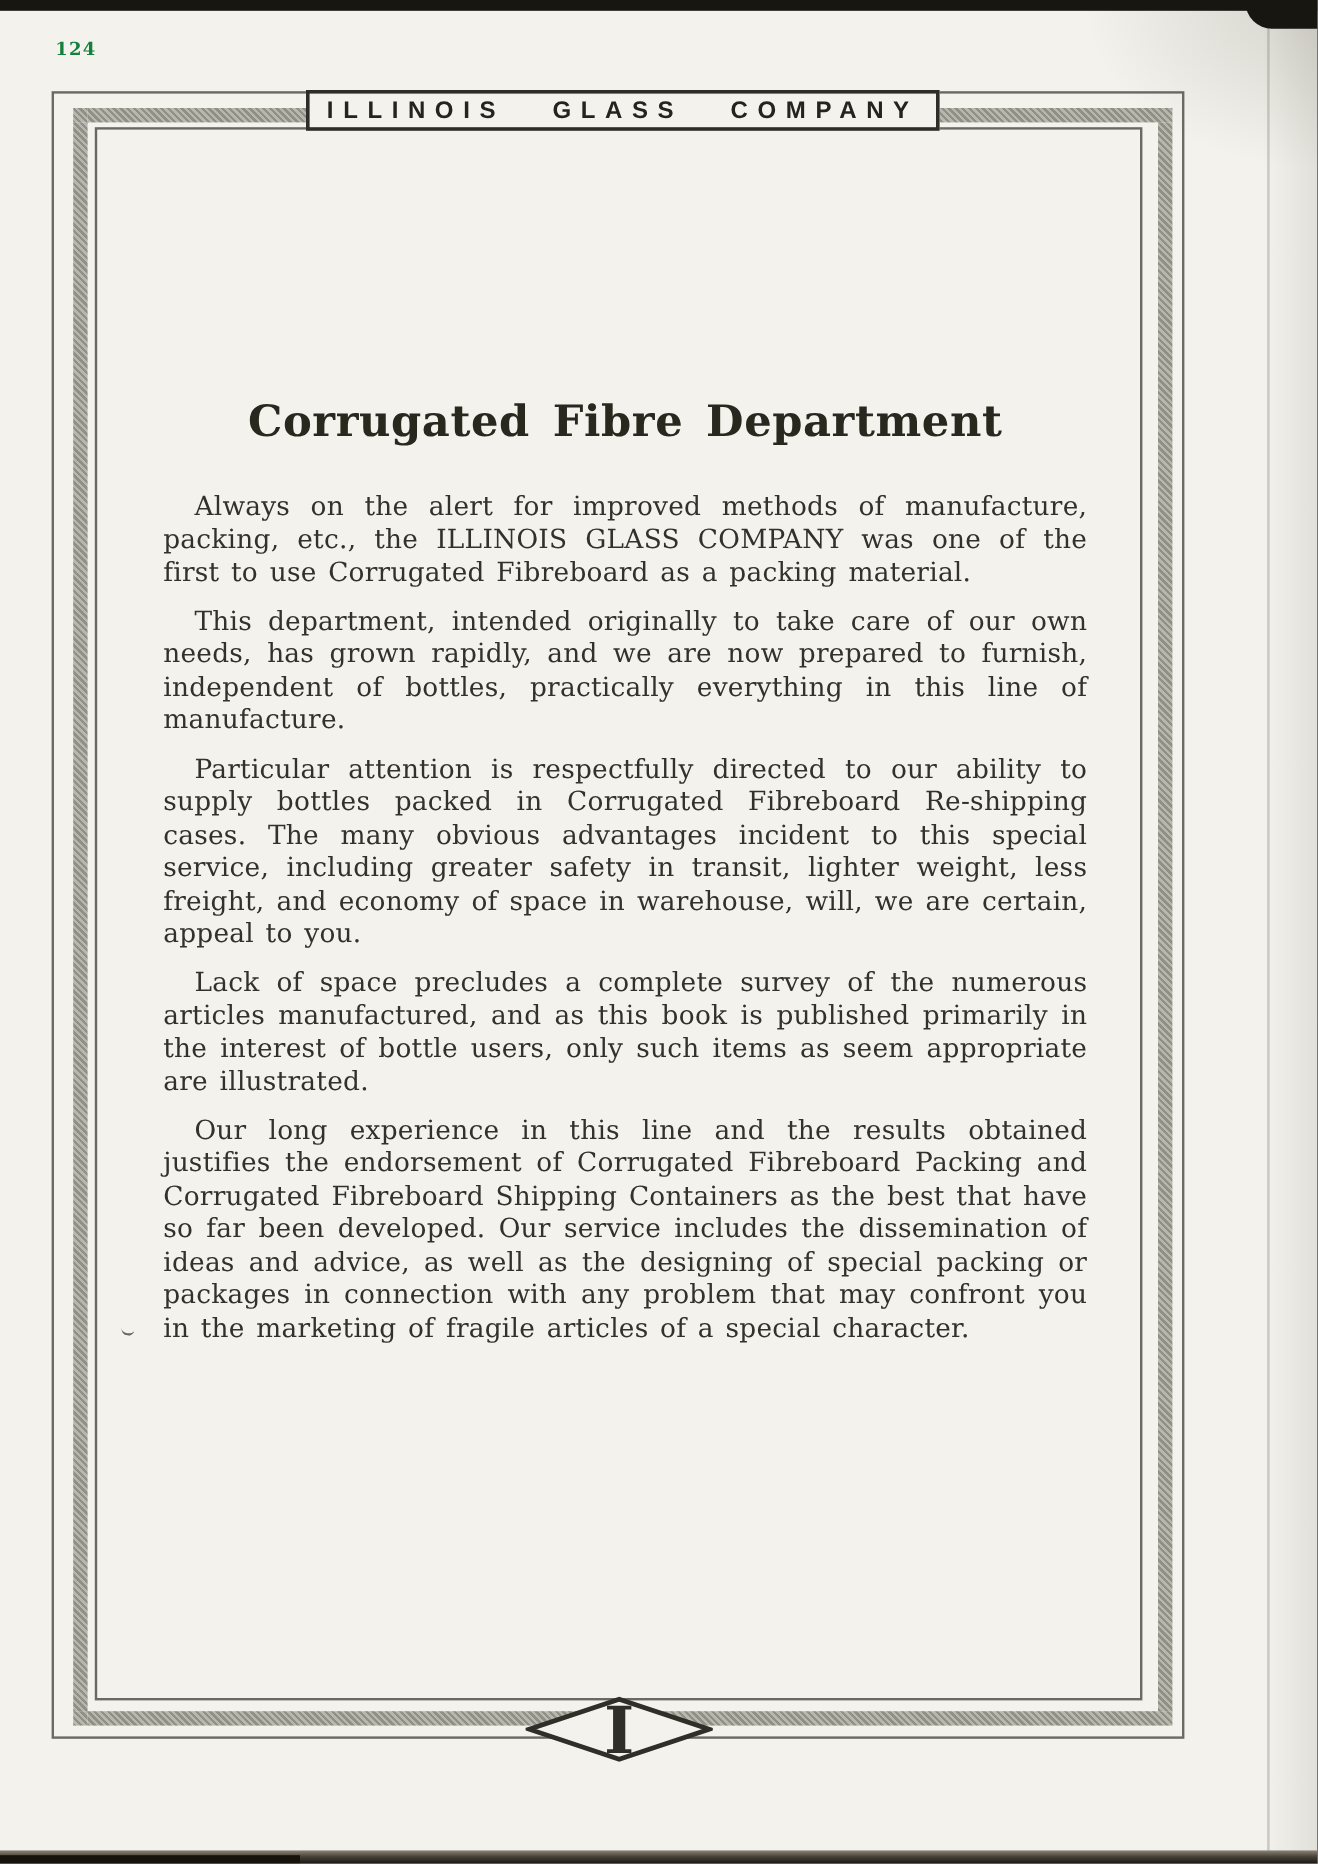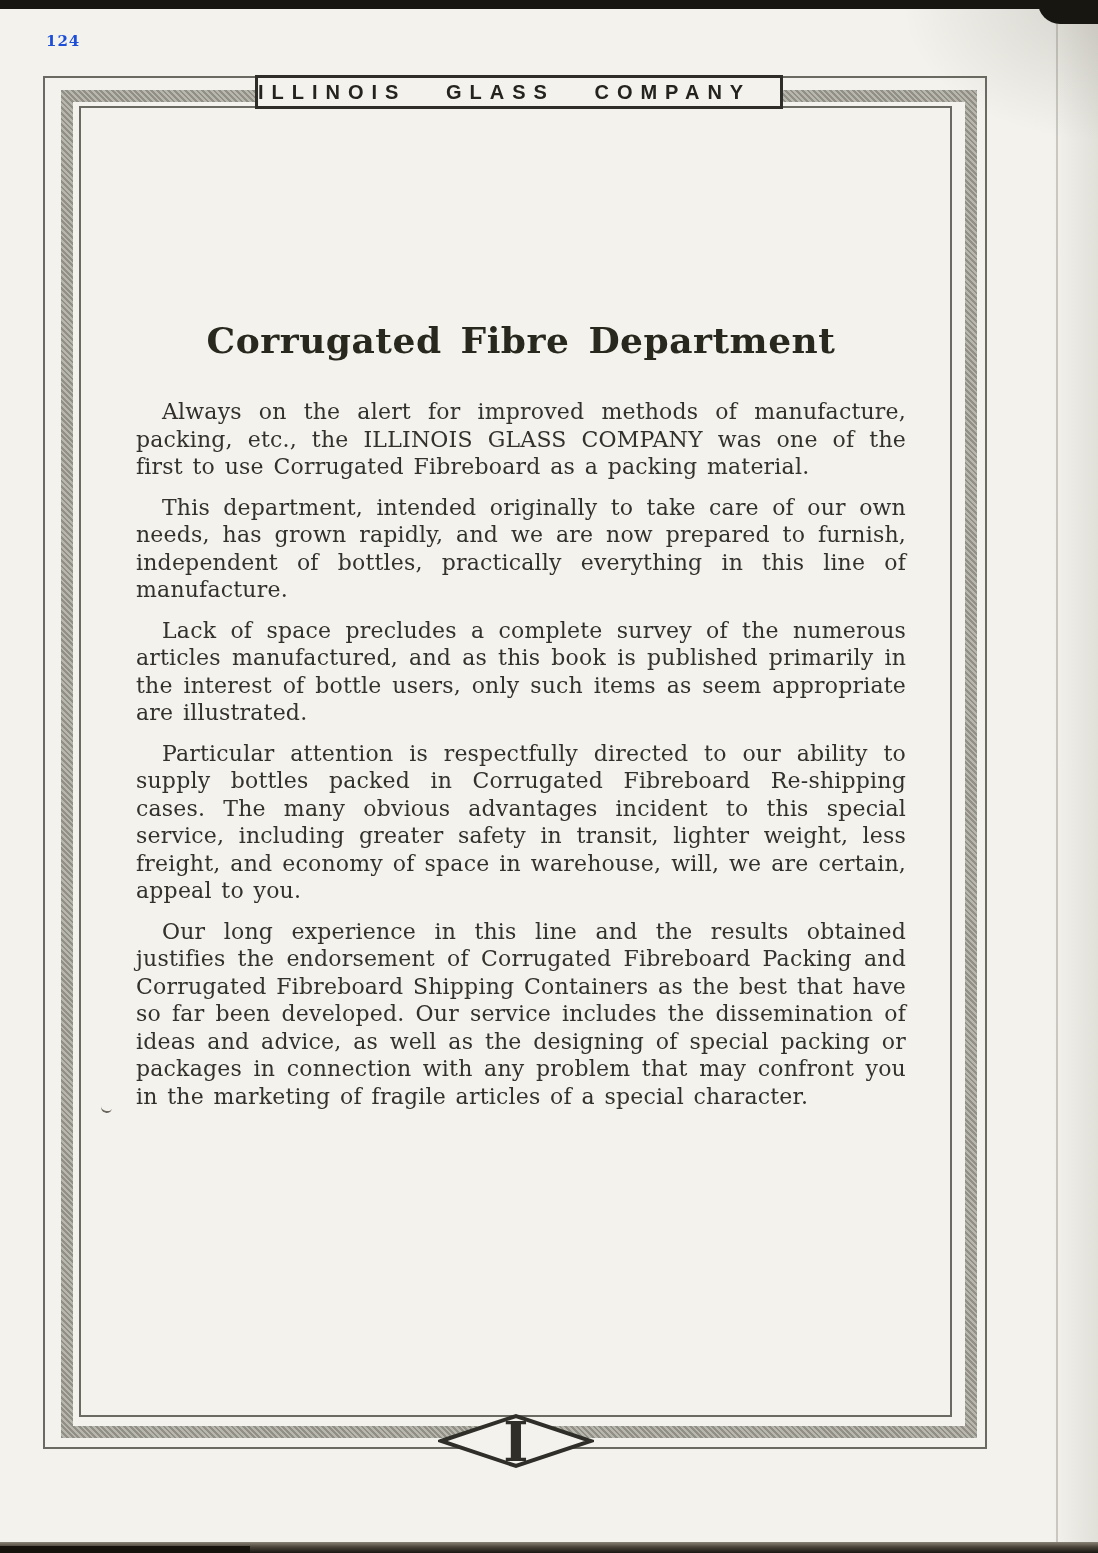--- a/index.html
+++ b/index.html
@@ -18,41 +18,41 @@
     background:linear-gradient(to bottom,#8a8478 0%,#4a443a 45%,#191712 100%);}
   .edge-bottom-left{position:absolute;left:0;bottom:0;width:250px;height:7px;background:#15130c;}
   .shade-gutter{position:absolute;right:0;top:0;width:46px;height:100%;
     background:linear-gradient(to right,rgba(0,0,0,0) 0%,rgba(95,90,80,0.12) 100%);}
   .crease-line{position:absolute;left:1056px;top:0;width:2px;height:100%;background:rgba(110,105,95,0.30);}
   .shade-topright{position:absolute;right:0;top:0;width:300px;height:260px;
     background:radial-gradient(ellipse 280px 200px at 100% 0%,rgba(90,85,75,0.20),rgba(0,0,0,0) 70%);}
   .pencil-mark{position:absolute;left:101px;top:1104px;width:11px;height:7px;
     border-bottom:2px solid #6b675e;border-radius:0 0 7px 7px;transform:rotate(10deg);}
   
-  .page-number{position:absolute;left:46px;top:32px;font-size:15px;font-weight:bold;letter-spacing:1px;color:#1d4ed8;}
+  .page-number{position:absolute;left:46px;top:32px;font-size:15px;font-weight:bold;letter-spacing:1px;color:#15803d;}
   
   .frame{position:absolute;box-sizing:border-box;}
   .frame-outer{left:43px;top:76px;width:944px;height:1373px;border:2px solid #6b6a62;}
   .frame-thick{left:61px;top:90px;width:916px;height:1348px;border:12px solid #a6a59c;
     border-image:repeating-linear-gradient(45deg,#918f86 0 2px,#b8b7ae 2px 4px) 12;}
   .frame-inner{left:79px;top:106px;width:873px;height:1311px;border:2px solid #6b6a62;}
   
   .banner{
     position:absolute;left:255px;top:75px;width:528px;height:34px;
     box-sizing:border-box;border:3px solid #2e2d28;background:#f3f2ec;
-    display:flex;align-items:center;z-index:3;
+    display:flex;align-items:center;justify-content:center;z-index:3;
   }
   .banner-text{
     font-family:"Liberation Sans", sans-serif;font-weight:bold;font-size:20px;
     letter-spacing:8px;word-spacing:26px;color:#24231e;white-space:nowrap;
   }
   
   .content{position:absolute;left:136px;top:314px;width:770px;z-index:2;}
   .doc-title{
-    margin:4px 0 36px 0;text-align:center;
+    margin:15px 0 36px 0;text-align:center;
     font-size:36px;line-height:44px;font-weight:bold;color:#29281f;
     letter-spacing:0.5px;word-spacing:6px;
   }
   .content p{
     margin:0 0 13px 0;
     font-size:22px;line-height:27.5px;
     text-align:justify;text-indent:26px;
     word-spacing:2.5px;letter-spacing:0.2px;
   }
   
@@ -70,22 +70,22 @@
   <div class="page-number">124</div>
 
   <div class="banner">
     <span class="banner-text">ILLINOIS GLASS COMPANY</span>
   </div>
 
   <div class="content">
     <h1 class="doc-title">Corrugated Fibre Department</h1>
     <p>Always on the alert for improved methods of manufacture, packing, etc., the ILLINOIS GLASS COMPANY was one of the first to use Corrugated Fibreboard as a packing material.</p>
     <p>This department, intended originally to take care of our own needs, has grown rapidly, and we are now prepared to furnish, independent of bottles, practically everything in this line of manufacture.</p>
+    <p>Particular attention is respectfully directed to our ability to supply bottles packed in Corrugated Fibreboard Re-shipping cases.  The many obvious advantages incident to this special service, including greater safety in transit, lighter weight, less freight, and economy of space in warehouse, will, we are certain, appeal to you.</p>
     <p>Lack of space precludes a complete survey of the numerous articles manufactured, and as this book is published primarily in the interest of bottle users, only such items as seem appropriate are illustrated.</p>
-    <p>Particular attention is respectfully directed to our ability to supply bottles packed in Corrugated Fibreboard Re-shipping cases.  The many obvious advantages incident to this special service, including greater safety in transit, lighter weight, less freight, and economy of space in warehouse, will, we are certain, appeal to you.</p>
     <p>Our long experience in this line and the results obtained justifies the endorsement of Corrugated Fibreboard Packing and Corrugated Fibreboard Shipping Containers as the best that have so far been developed.  Our service includes the dissemination of ideas and advice, as well as the designing of special packing or packages in connection with any problem that may confront you in the marketing of fragile articles of a special character.</p>
   </div>
 
   <div class="ornament">
     <svg width="156" height="56" viewBox="0 0 156 56">
       <polygon points="3,28 78,3 153,28 78,53" fill="#f3f2ec" stroke="#2f2e28" stroke-width="4"></polygon>
       <text x="78" y="48" text-anchor="middle" font-family="DejaVu Serif, serif" font-weight="bold" font-size="54" fill="#2f2e28">I</text>
     </svg>
   </div>
 

